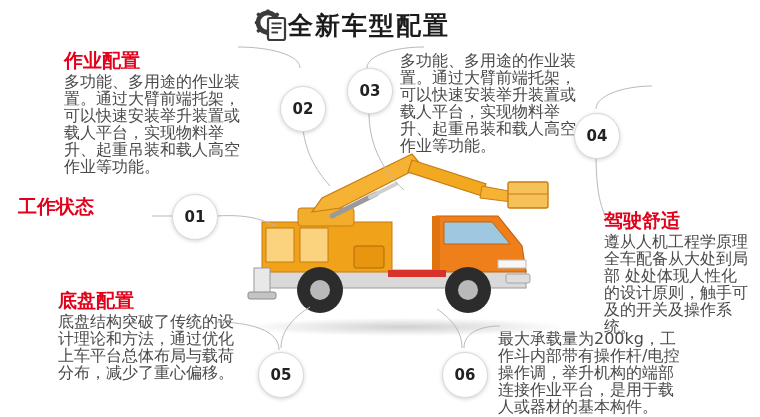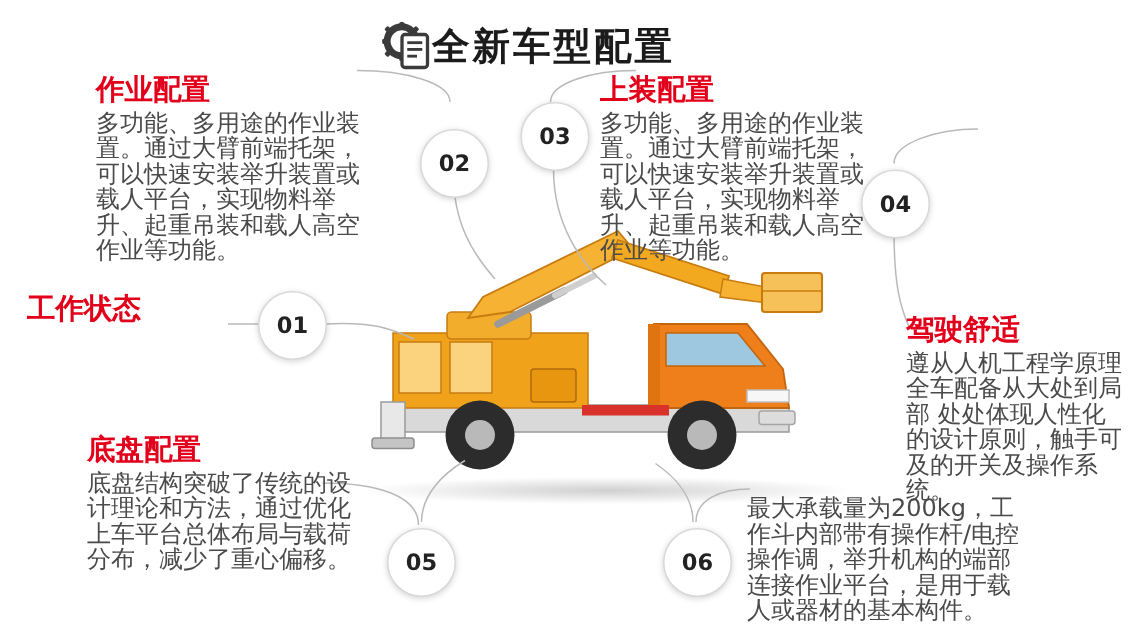--- a/index.html
+++ b/index.html
@@ -22,21 +22,21 @@
   }
 
   
   .header {
     position: absolute;
     left: 0;
     top: 4px;
     width: 704px;
     height: 44px;
     display: flex;
-    align-items: flex-end;
+    align-items: center;
     justify-content: center;
     gap: 0;
   }
   .header-icon {
     width: 34px;
     height: 34px;
     position: relative;
     flex: none;
   }
   .header-title {
@@ -224,21 +224,20 @@
   <div class="block" style="left:18px; top:198px; width:148px;">
     <div class="title">工作状态</div>
   </div>
 
   <div class="block" style="left:64px; top:52px; width:180px;">
     <div class="title">作业配置</div>
     <div class="body">多功能、多用途的作业装置。通过大臂前端托架，可以快速安装举升装置或载人平台，实现物料举升、起重吊装和载人高空作业等功能。</div>
   </div>
 
   <div class="block right" style="left:400px; top:52px; width:186px;">
-    <div class="title">上装配置</div>
     <div class="body">多功能、多用途的作业装置。通过大臂前端托架，可以快速安装举升装置或载人平台，实现物料举升、起重吊装和载人高空作业等功能。</div>
   </div>
 
   <div class="block" style="left:58px; top:292px; width:186px;">
     <div class="title">底盘配置</div>
     <div class="body">底盘结构突破了传统的设计理论和方法，通过优化上车平台总体布局与载荷分布，减少了重心偏移。</div>
   </div>
 
   <div class="block right" style="left:604px; top:212px; width:148px;">
     <div class="title">驾驶舒适</div>

